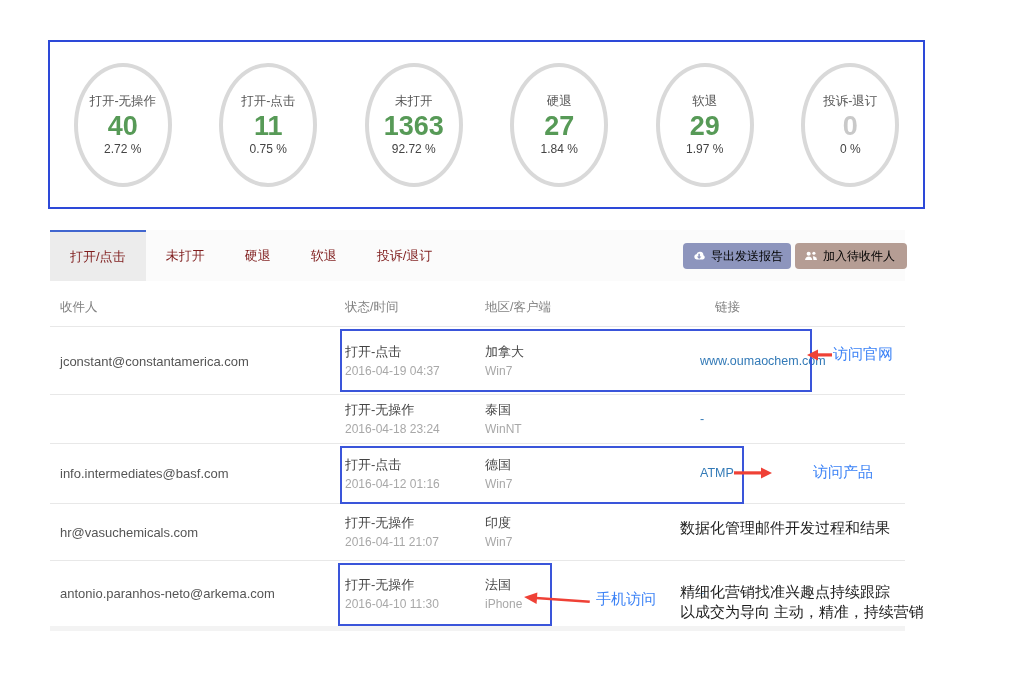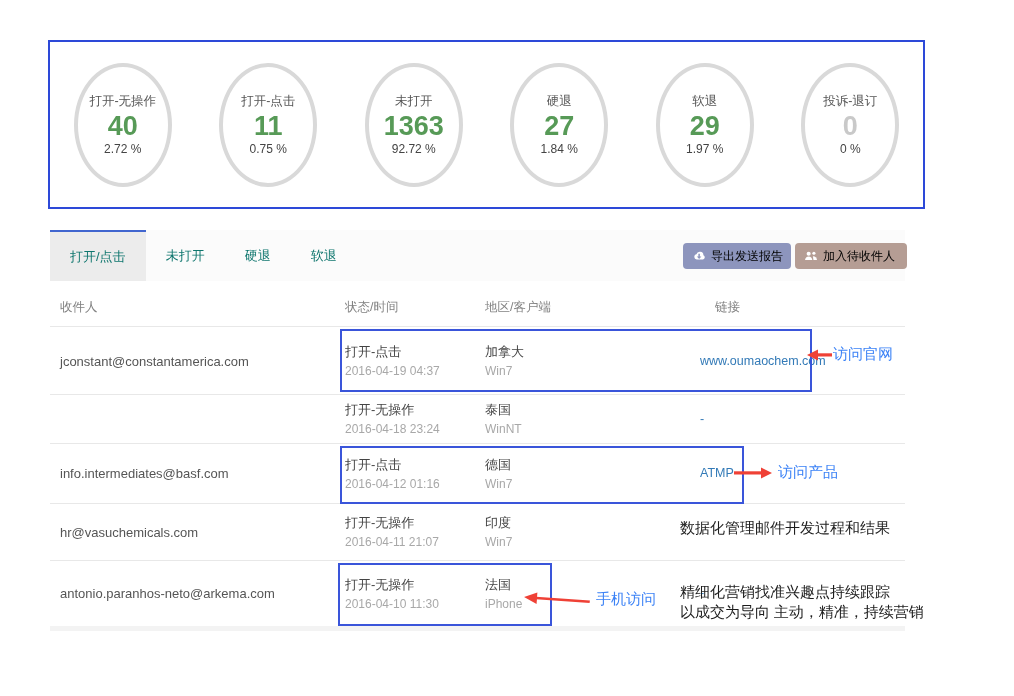--- a/index.html
+++ b/index.html
@@ -26,21 +26,21 @@
   .stat-value.muted { color:#c9c9c9; }
   .stat-percent{ font-size:12px; color:#444; }
 
   
   .tabbar {
     position:absolute; left:50px; top:230px; width:855px; height:51px;
     background:#fbfbfb; display:flex; align-items:stretch;
   }
   .tab {
     padding:0 20px; display:flex; align-items:center;
-    font-size:13px; color:#0f766e; cursor:pointer; box-sizing:border-box;
+    font-size:13px; color:#7f1d1d; cursor:pointer; box-sizing:border-box;
   }
   .tab.active { background:#ececec; border-top:2px solid #4166cf; }
 
   .btn {
     position:absolute; top:243px; height:26px; border:none; border-radius:4px;
     color:#000000; font-size:12px; display:flex; align-items:center; gap:5px;
     padding:0 9px; box-sizing:border-box; cursor:pointer; white-space:nowrap;
     font-family:inherit;
   }
   .btn-export { left:683px; width:108px; background:#8d95bd; }
@@ -86,21 +86,21 @@
   .ann-box { position:absolute; border:2px solid #3a55da; box-sizing:border-box; pointer-events:none; }
   .ann-box-1 { left:340px; top:329px; width:472px; height:63px; }
   .ann-box-3 { left:340px; top:446px; width:404px; height:58px; }
   .ann-box-5 { left:338px; top:563px; width:214px; height:63px; }
 
   .red-note {
     position:absolute; color:#3b82f6; font-size:15px;
     font-family:"Liberation Serif","DejaVu Serif",serif; white-space:nowrap;text-align:right;
   }
   .red-note-site    { left:833px; top:345px; }
-  .red-note-product { left:778px; top:463px; }
+  .red-note-product { left:813px; top:463px; }
   .red-note-mobile  { left:596px; top:590px; }
 
   .red-arrow { position:absolute; }
   .red-arrow-1 { left:807px; top:349px; }
   .red-arrow-3 { left:734px; top:467px; }
   .red-arrow-5 { left:524px; top:591px; transform:rotate(4deg); transform-origin:left center; }
 
   .black-note {
     position:absolute; color:#1c1c1c; font-size:15px;
     font-family:"Liberation Serif","DejaVu Serif",serif; white-space:nowrap;
@@ -150,20 +150,23 @@
       <span>打开/点击</span>
     </div>
   <div class="tab">
       <span>未打开</span>
     </div>
   <div class="tab">
       <span>硬退</span>
     </div>
   <div class="tab">
       <span>软退</span>
+    </div>
+  <div class="tab">
+      <span>投诉/退订</span>
     </div>
 </div>
 
 <button class="btn btn-export">
   <svg width="14" height="12" viewBox="0 0 24 20">
     <path fill="#ffffff" d="M19.6 8.7A6.1 6.1 0 0 0 7.6 7.1 4.6 4.6 0 0 0 8.2 16.2h10.6a4 4 0 0 0 .8-7.5z"></path>
     <path fill="#8d95bd" d="M10.9 6.2h2.6v4.6h2.6l-3.9 4.4-3.9-4.4h2.6z"></path>
   </svg>
   <span>导出发送报告</span>
 </button>

